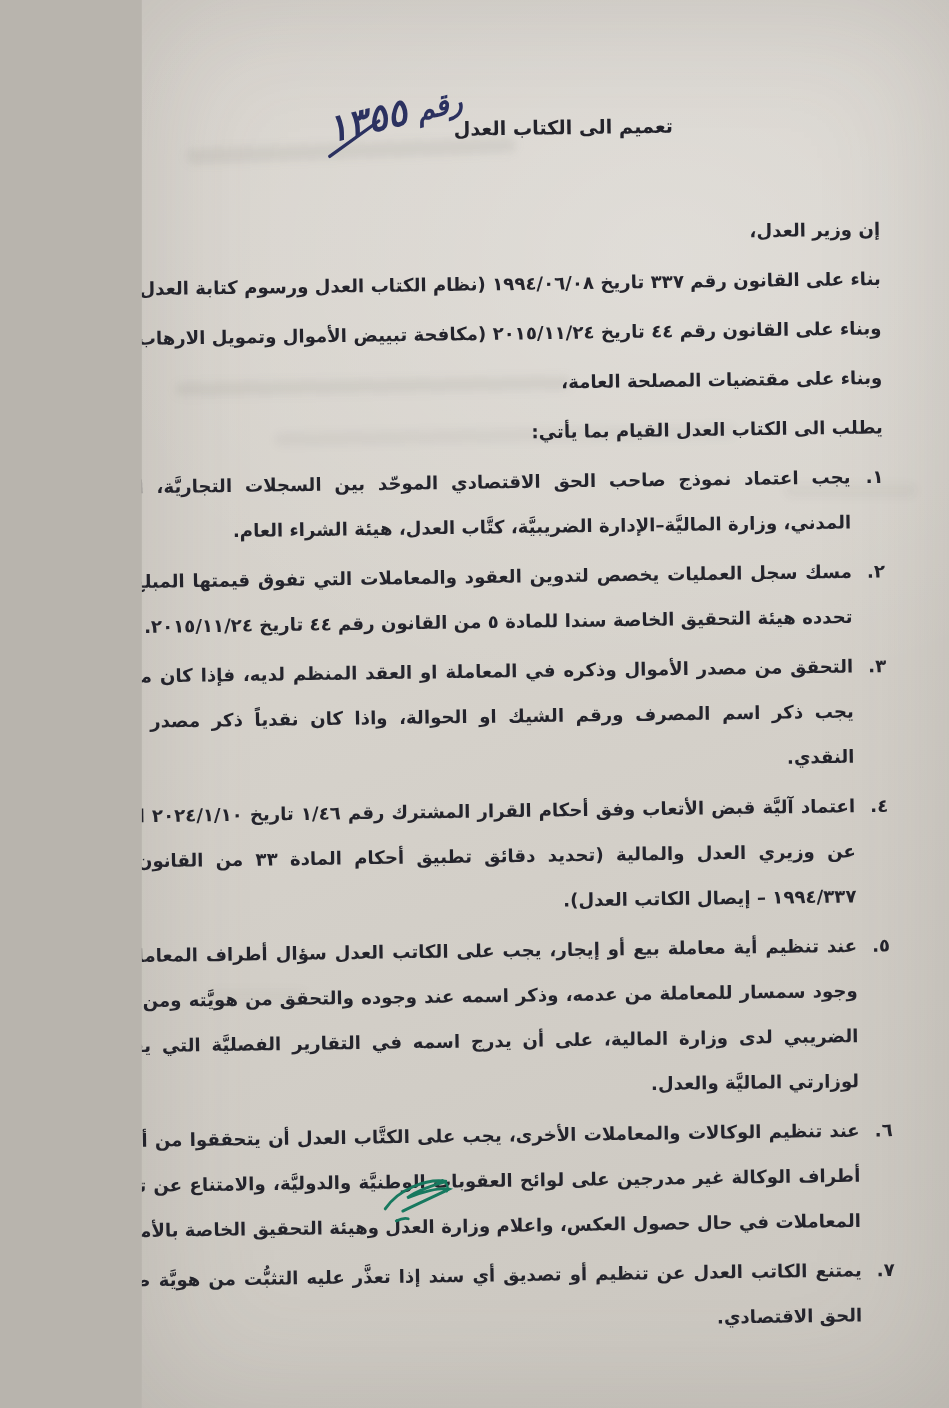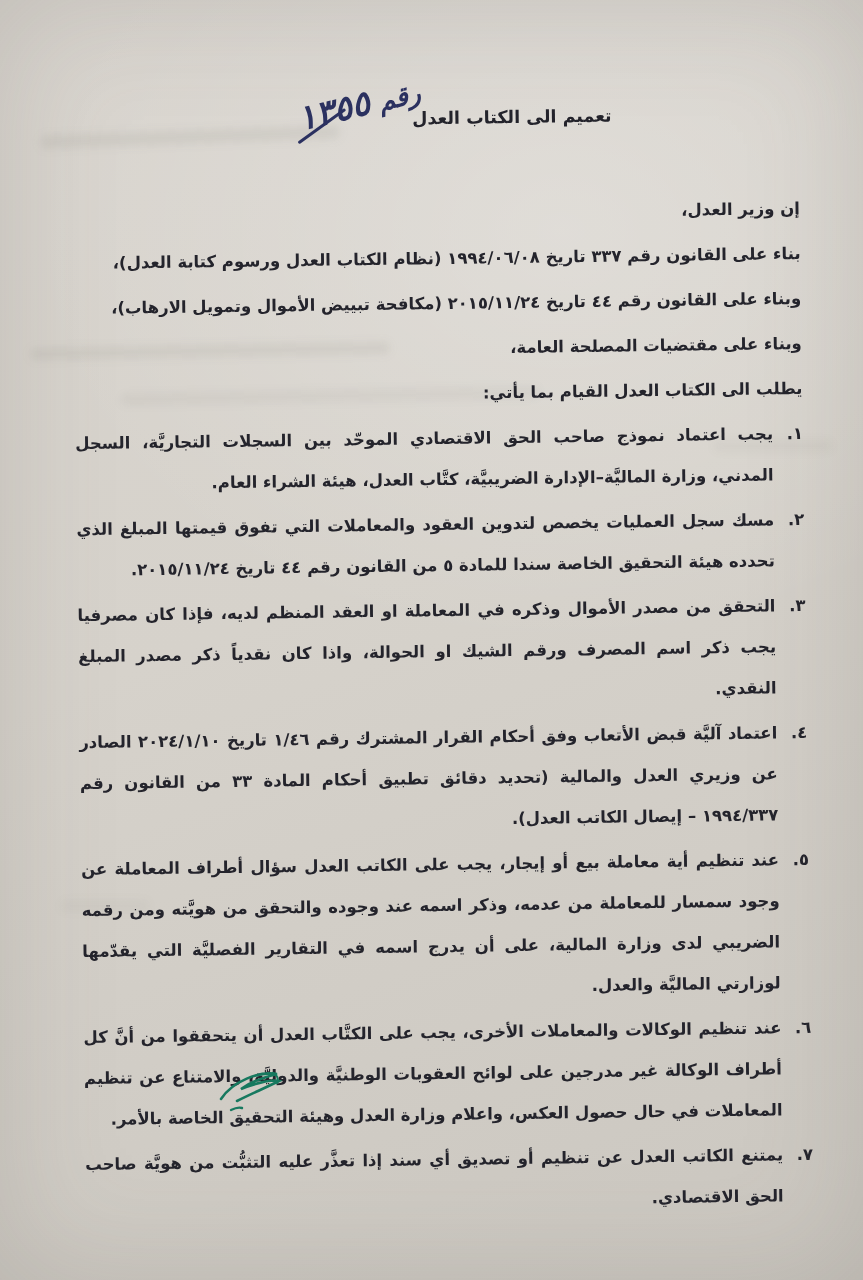--- a/index.html
+++ b/index.html
@@ -2,21 +2,21 @@
 <html lang="ar" dir="rtl"><head>
 <meta charset="utf-8">
 <style>
   html,body{margin:0;padding:0;}
   body{
     width:863px;height:1280px;overflow:hidden;
     font-family:"DejaVu Sans",sans-serif;
     background:#b8b4ad;
   }
   .paper{
-    position:relative;width:863px;height:1280px;overflow:hidden;
+    position:relative;width:734px;height:1280px;overflow:hidden;
     background:
       radial-gradient(ellipse 900px 700px at 65% 18%, rgba(255,255,255,0.22), rgba(255,255,255,0) 60%),
       linear-gradient(160deg, #d9d5cf 0%, #d6d2cb 45%, #cfcbc4 80%, #cbc7c0 100%);
     box-shadow:inset 0 0 120px rgba(90,85,78,0.18);
     color:#24242c;
   }
   
   .smudge{position:absolute;background:rgba(110,105,100,0.10);filter:blur(4px);border-radius:6px;}
   .s1{left:40px;top:130px;width:300px;height:14px;transform:rotate(-2deg);}
   .s2{left:30px;top:345px;width:360px;height:12px;transform:rotate(-1deg);}

